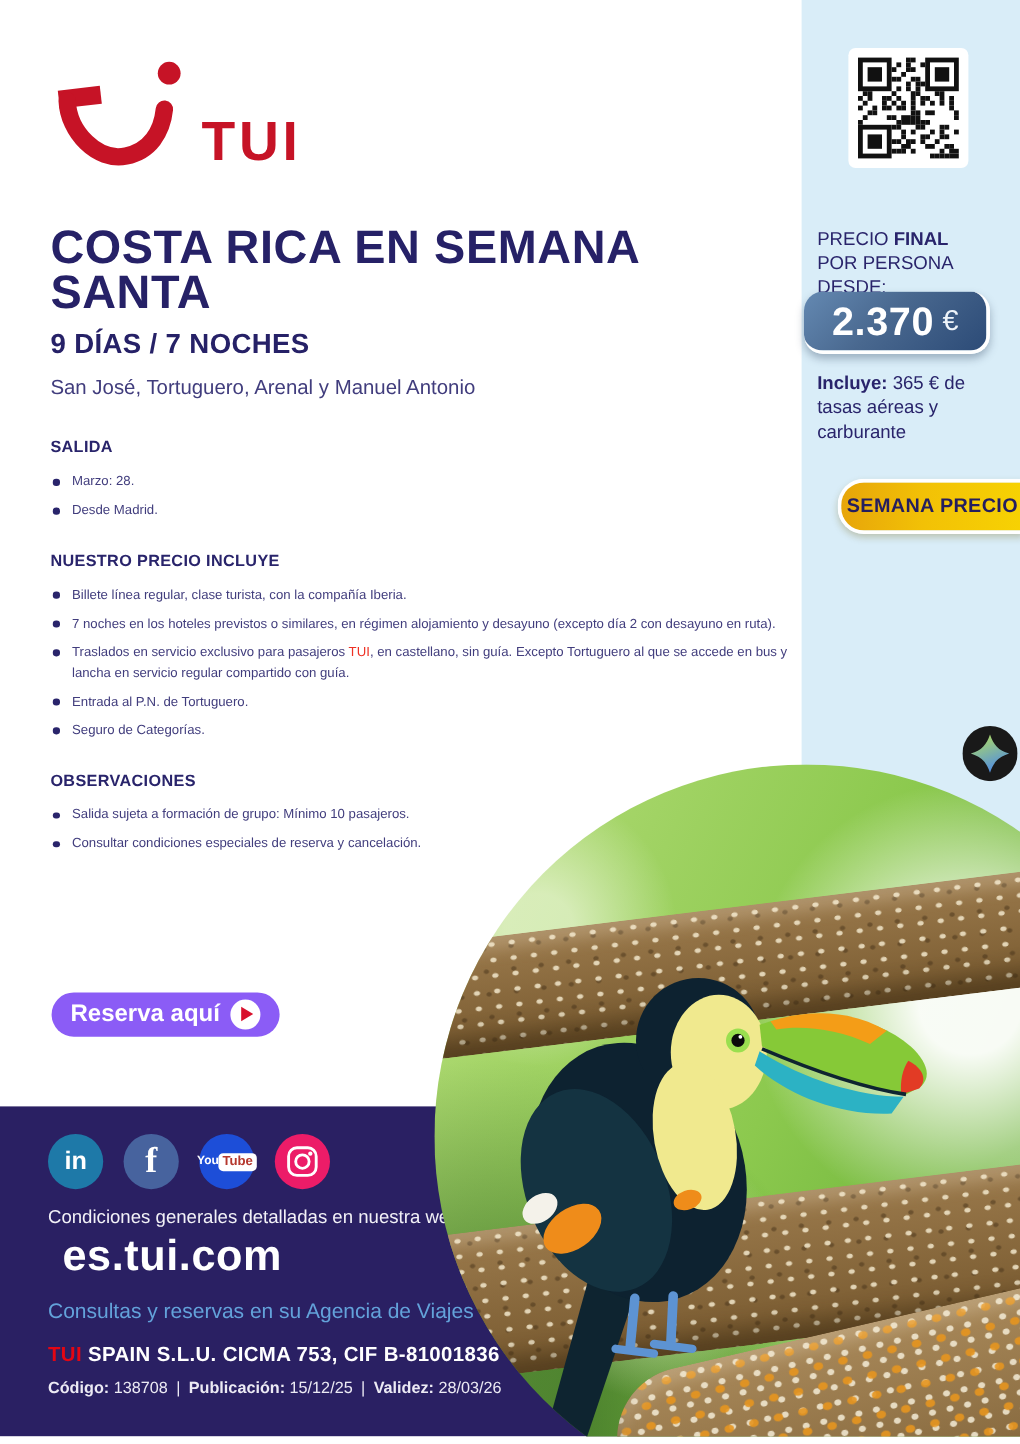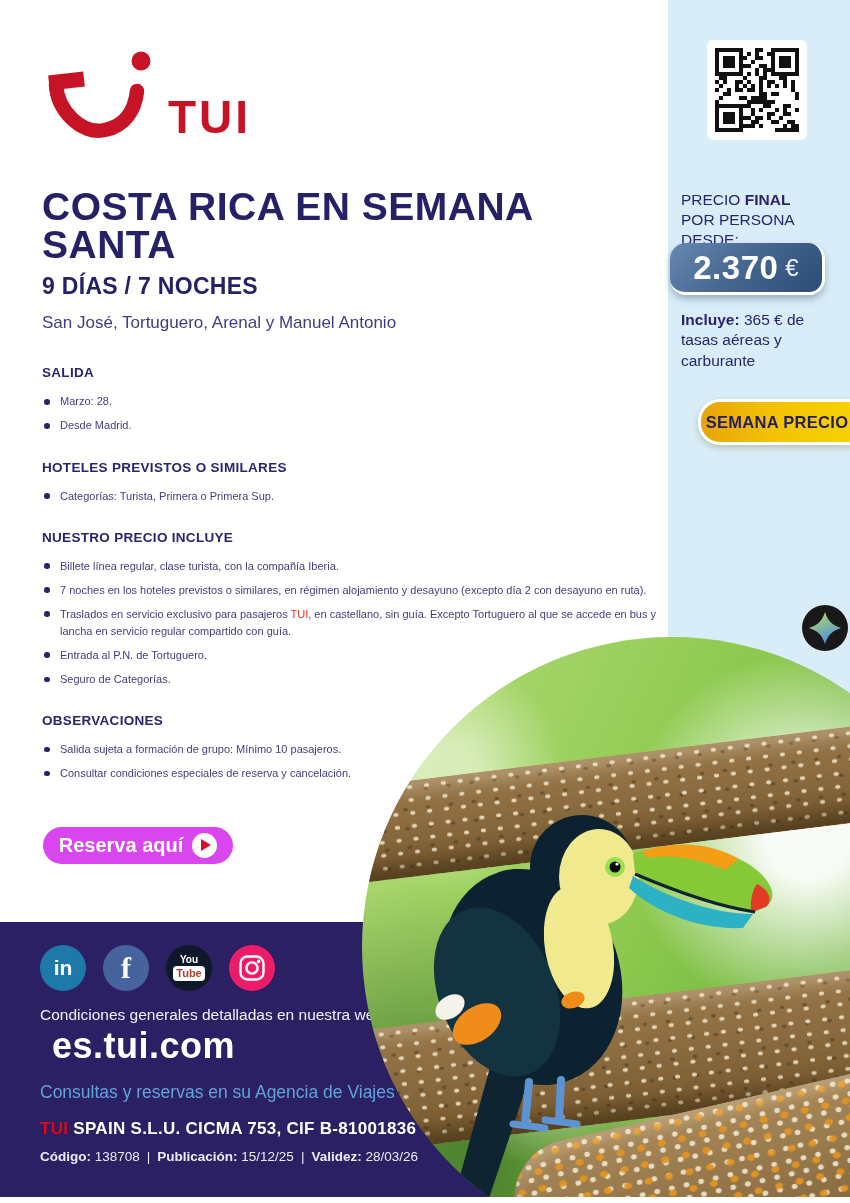--- a/index.html
+++ b/index.html
@@ -40,34 +40,34 @@
   .route{margin:13px 0 0;color:#413d7d;font-size:17px;}
   .sections{margin-top:32px;}
   .sec h3{margin:25px 0 0;color:#29246b;font-size:13.5px;font-weight:700;letter-spacing:.3px;}
   .sec ul{margin:13px 0 0;padding:0;list-style:none;}
   .sec li{position:relative;margin:7px 0;padding-left:18px;color:#413d7d;font-size:11px;line-height:1.55;}
   .sec li::before{content:"";position:absolute;left:2px;top:.52em;width:5.5px;height:5.5px;border-radius:50%;background:#29246b;}
   .sec li .accent{color:#ee3124;}
 
   
   .cta{position:absolute;left:43px;top:827px;width:190px;height:37px;border:none;border-radius:19px;
-      background:#d946ef;color:#ffffff;font-family:"Liberation Sans",sans-serif;
+      background:#8b5cf6;color:#ffffff;font-family:"Liberation Sans",sans-serif;
       font-size:20px;font-weight:700;display:flex;align-items:center;justify-content:center;gap:9px;
       cursor:pointer;z-index:6;}
   .cta .play{width:25px;height:25px;border-radius:50%;background:#ffffff;position:relative;flex:0 0 auto;}
   .cta .play::after{content:"";position:absolute;left:9px;top:6px;border-left:10px solid #d8102c;
       border-top:6.5px solid transparent;border-bottom:6.5px solid transparent;}
 
   
   footer{position:absolute;left:0;top:922px;width:850px;height:275px;background:#2a2063;z-index:2;color:#ffffff;}
   .social{position:absolute;left:40px;top:23px;display:flex;gap:17px;}
   .soc{width:46px;height:46px;border-radius:50%;display:flex;align-items:center;justify-content:center;cursor:pointer;}
   .soc-linkedin{background:#1e79a8;color:#fff;font-size:21px;font-weight:700;}
   .soc-facebook{background:#47639e;color:#fff;font-size:30px;font-weight:700;font-family:"Liberation Serif",serif;}
-  .soc-youtube{background:#0f172a;flex-direction:column;}
+  .soc-youtube{background:#1d4ed8;flex-direction:row;}
   .yt-top{color:#fff;font-size:10px;font-weight:700;line-height:1;}
   .yt-box{background:#fff;color:#b5382e;font-size:11px;font-weight:700;border-radius:4px;padding:1px 3px;line-height:1.1;margin-top:1px;}
   .soc-instagram{background:#ec1c68;}
   .conditions{position:absolute;left:40px;top:84px;margin:0;font-size:15.5px;color:#f2f1f7;}
   .website{position:absolute;left:52px;top:103px;font-size:36px;font-weight:700;letter-spacing:.5px;cursor:pointer;}
   .agency{position:absolute;left:40px;top:160px;margin:0;font-size:17.5px;color:#63a2da;}
   .company{position:absolute;left:40px;top:197px;margin:0;font-size:17px;font-weight:700;letter-spacing:.3px;}
   .company .red{color:#e30613;}
   .meta{position:absolute;left:40px;top:227px;margin:0;font-size:13.5px;color:#eceaf4;}
   .meta b{font-weight:700;}
@@ -269,26 +269,20 @@
 
     <div class="sections">
       <section class="sec">
         <h3>SALIDA</h3>
         <ul>
             <li>Marzo: 28.</li>
             <li>Desde Madrid.</li>
           </ul>
       </section>
       <section class="sec">
-        <h3>HOTELES PREVISTOS O SIMILARES</h3>
-        <ul>
-            <li>Categorías: Turista, Primera o Primera Sup.</li>
-          </ul>
-      </section>
-      <section class="sec">
         <h3>NUESTRO PRECIO INCLUYE</h3>
         <ul>
             <li>Billete línea regular, clase turista, con la compañía Iberia.</li>
             <li>7 noches en los hoteles previstos o similares, en régimen alojamiento y desayuno (excepto día 2 con desayuno en ruta).</li>
             <li><span>Traslados en servicio exclusivo para pasajeros </span><span class="accent">TUI</span><span>, en castellano, sin guía. Excepto Tortuguero al que se accede en bus y lancha en servicio regular compartido con guía.</span></li>
             <li>Entrada al P.N. de Tortuguero.</li>
             <li>Seguro de Categorías.</li>
           </ul>
       </section>
       <section class="sec">

